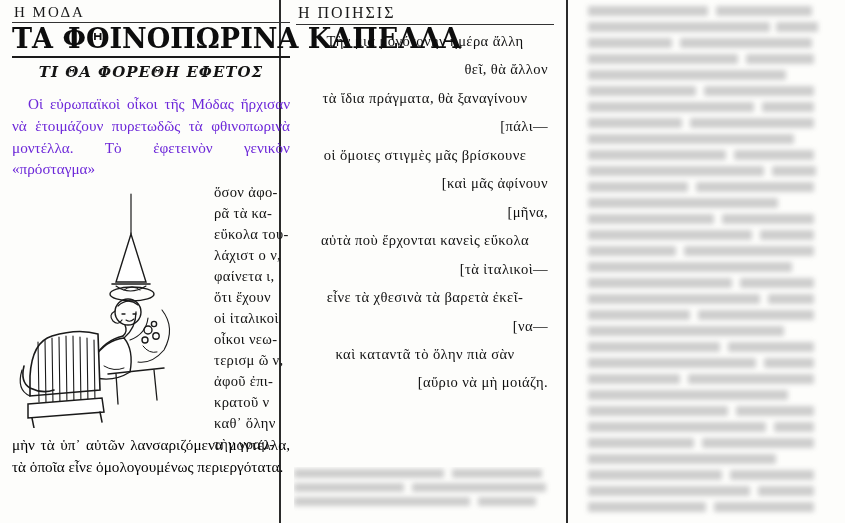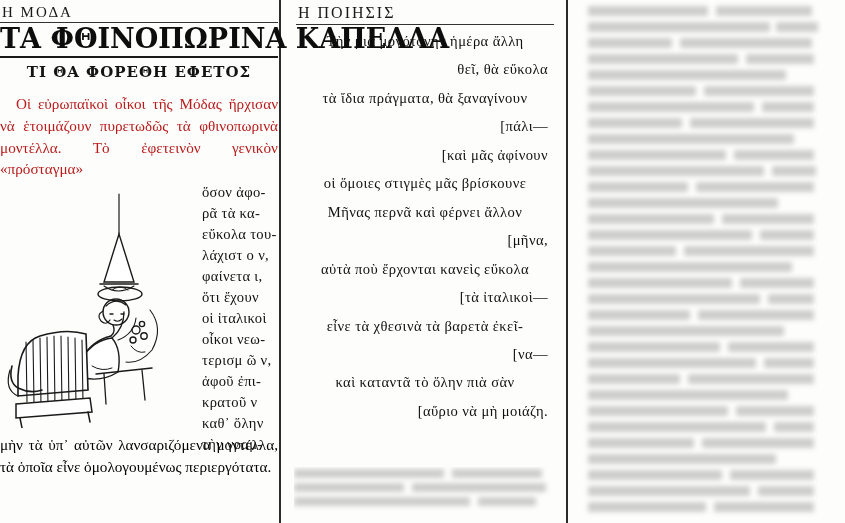--- a/index.html
+++ b/index.html
@@ -23,21 +23,21 @@
     background: #fdfdfb;
   }
 
   
   .col {
     position: absolute;
     top: 0;
     height: 523px;
     box-sizing: border-box;
   }
-  .col-1 { left: 0px;   width: 278px; padding: 0 0; }
+  .col-1 { left: 12px;   width: 278px; padding: 0 0; }
   .col-2 { left: 286px; width: 278px; padding: 0 10px; }
   .col-3 { left: 574px; width: 271px; }
 
   .vrule {
     position: absolute;
     top: 0;
     width: 2px;
     height: 523px;
     background: #2b2b2b;
   }
@@ -73,26 +73,27 @@
     margin: 2px 0 5px 0;
   }
   .subhead {
     text-align: center;
     font-family: "DejaVu Serif", serif;
     font-weight: bold;
     font-size: 15px;
     letter-spacing: 1px;
     margin: 2px 0 6px 0;
     color: #141414;
+    font-style: italic;
   }
   .body-1 {
     font-size: 15.2px;
     line-height: 1.42;
     text-align: justify;
-    color: #b91c1c;
+    color: #6d28d9;
     margin-top: 12px;
   }
   .body-1 p { margin: 0; }
   .indent { text-indent: 16px; }
 
   
   .wrapblock {
     position: relative;
     margin-top: 2px;
     height: 250px;
@@ -284,26 +285,25 @@
   </div>
 
   <div class="col col-2">
 
     <div class="sec-title">Η ΠΟΙΗΣΙΣ</div>
     <div class="rule-thin"></div>
 
 
     <div class="poem">
       <span class="ln c">Τὴν μιὰ μονότονην  ἡμέρα ἄλλη</span>
-      <span class="ln r">θεῖ, θὰ εὔκολα</span>
+      <span class="ln r">θεῖ, θὰ ἄλλον</span>
       <span class="ln c">τὰ ἴδια πράγματα, θὰ ξαναγίνουν</span>
       <span class="ln r">[πάλι—</span>
+      <span class="ln c">οἱ ὅμοιες στιγμὲς μᾶς  βρίσκουνε</span>
       <span class="ln r">[καὶ μᾶς ἀφίνουν</span>
-      <span class="ln c">οἱ ὅμοιες στιγμὲς μᾶς  βρίσκουνε</span>
-      <span class="ln c">Μῆνας περνᾶ καὶ φέρνει ἄλλον</span>
       <span class="ln r">[μῆνα,</span>
       <span class="ln c">αὐτὰ ποὺ ἔρχονται κανεὶς εὔκολα</span>
       <span class="ln r">[τὰ ἰταλικοὶ—</span>
       <span class="ln c">εἶνε τὰ χθεσινὰ τὰ βαρετὰ ἐκεῖ-</span>
       <span class="ln r">[να—</span>
       <span class="ln c">καὶ καταντᾶ τὸ ὅλην πιὰ σὰν</span>
       <span class="ln r">[αὔριο νὰ μὴ μοιάζη.</span>
     </div>
 
 

